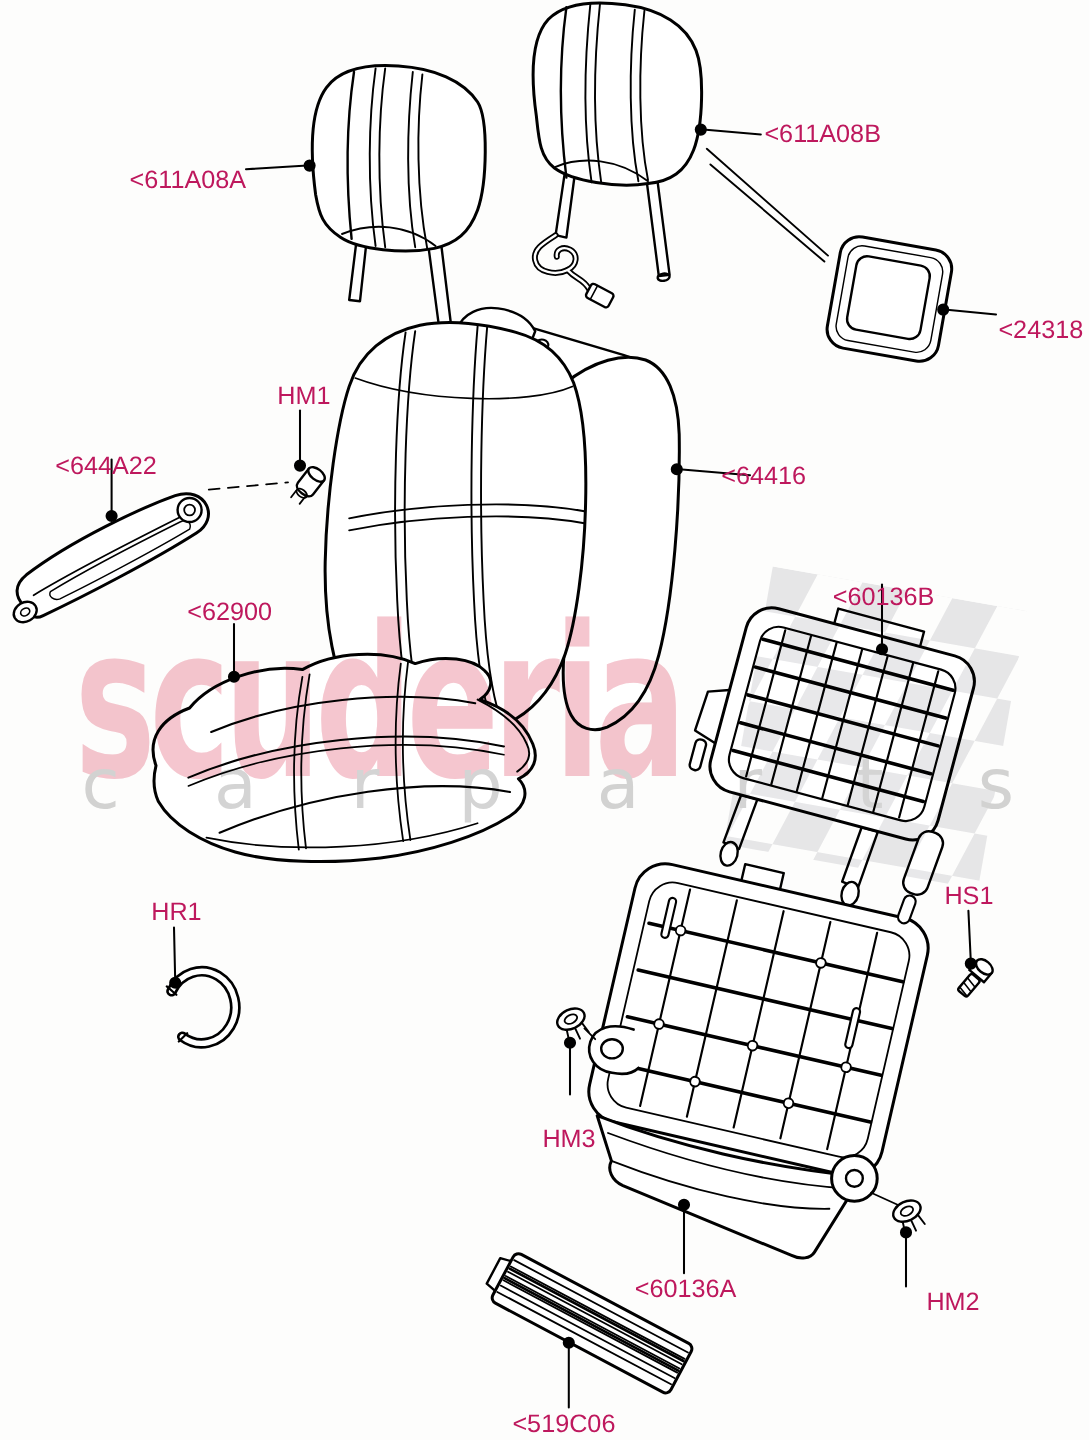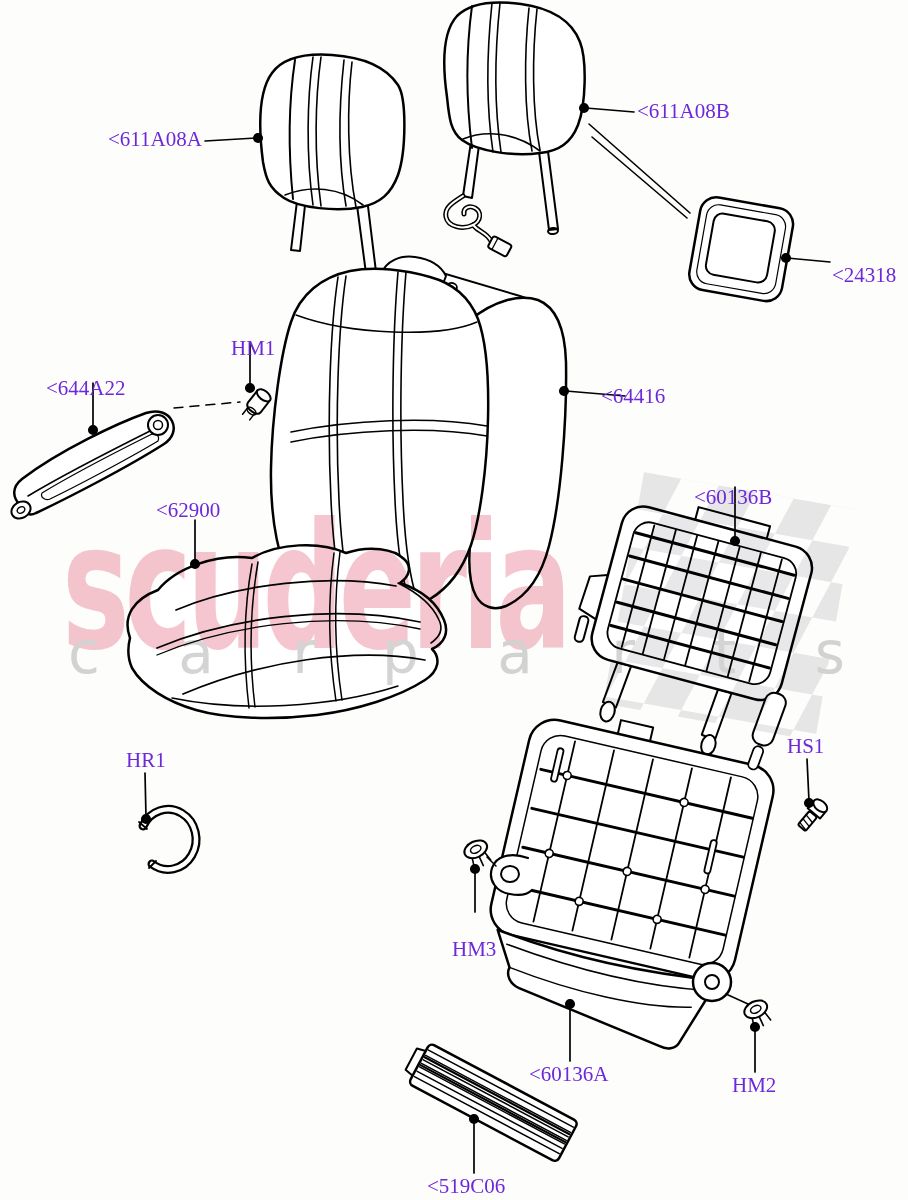--- a/index.html
+++ b/index.html
@@ -9,22 +9,22 @@
   .wm{position:absolute;left:4px;top:0;width:761px;height:1200px;z-index:2;
       mix-blend-mode:multiply;pointer-events:none;}
   .wm-brand{position:absolute;left:58px;top:500px;font-size:175px;line-height:175px;
       font-family:"DejaVu Sans",sans-serif;font-weight:bold;color:#f5c6cf;
       letter-spacing:-8px;transform:scaleX(0.65);transform-origin:left top;white-space:nowrap;}
   .wm-sub{position:absolute;top:624px;font-size:58px;line-height:58px;
       font-family:"DejaVu Sans",sans-serif;color:#d4d4d4;letter-spacing:30px;white-space:nowrap;}
   .wm-sub.w1{left:64px;}
   .wm-sub.w2{left:378px;}
   .wm-flag{position:absolute;left:0;top:0;}
-  .lbl{position:absolute;z-index:3;font-size:21px;line-height:23px;color:#6d28d9;
-       white-space:nowrap;cursor:pointer;font-family:Liberation Serif, serif;}
+  .lbl{position:absolute;z-index:3;font-size:21px;line-height:23px;color:#be185d;
+       white-space:nowrap;cursor:pointer;}
 </style>
 </head>
 <body>
 
 <div id="stage">
 
   <svg id="art" width="908" height="1200" viewBox="0 0 908 1200">
     <g stroke="#000" fill="none" stroke-width="2" stroke-linecap="round" stroke-linejoin="round">
 
       <g>
@@ -262,28 +262,28 @@
       </defs>
       <g transform="translate(640,472) rotate(10)">
         <rect x="0" y="0" width="215" height="235" fill="url(#chk)"></rect>
       </g>
     </svg>
     <div class="wm-brand">scuderia</div>
     <div class="wm-sub w2">p a r t s</div>
     <div class="wm-sub w1">c a r</div>
   </div>
 
-  <div class="lbl" style="left:108px;top:128px">&lt;611A08A</div>
+  <div class="lbl" style="left:108px;top:139px">&lt;611A08A</div>
   <div class="lbl" style="left:637px;top:100px">&lt;611A08B</div>
   <div class="lbl" style="left:832px;top:264px">&lt;24318</div>
   <div class="lbl" style="left:46px;top:377px">&lt;644A22</div>
-  <div class="lbl" style="left:231px;top:337px">HM1</div>
+  <div class="lbl" style="left:231px;top:319px">HM1</div>
   <div class="lbl" style="left:601px;top:385px">&lt;64416</div>
   <div class="lbl" style="left:156px;top:499px">&lt;62900</div>
   <div class="lbl" style="left:694px;top:486px">&lt;60136B</div>
   <div class="lbl" style="left:126px;top:749px">HR1</div>
   <div class="lbl" style="left:787px;top:735px">HS1</div>
   <div class="lbl" style="left:452px;top:938px">HM3</div>
   <div class="lbl" style="left:529px;top:1063px">&lt;60136A</div>
-  <div class="lbl" style="left:732px;top:1074px">HM2</div>
+  <div class="lbl" style="left:772px;top:1074px">HM2</div>
   <div class="lbl" style="left:427px;top:1175px">&lt;519C06</div>
 
 </div>
 
 </body></html>

